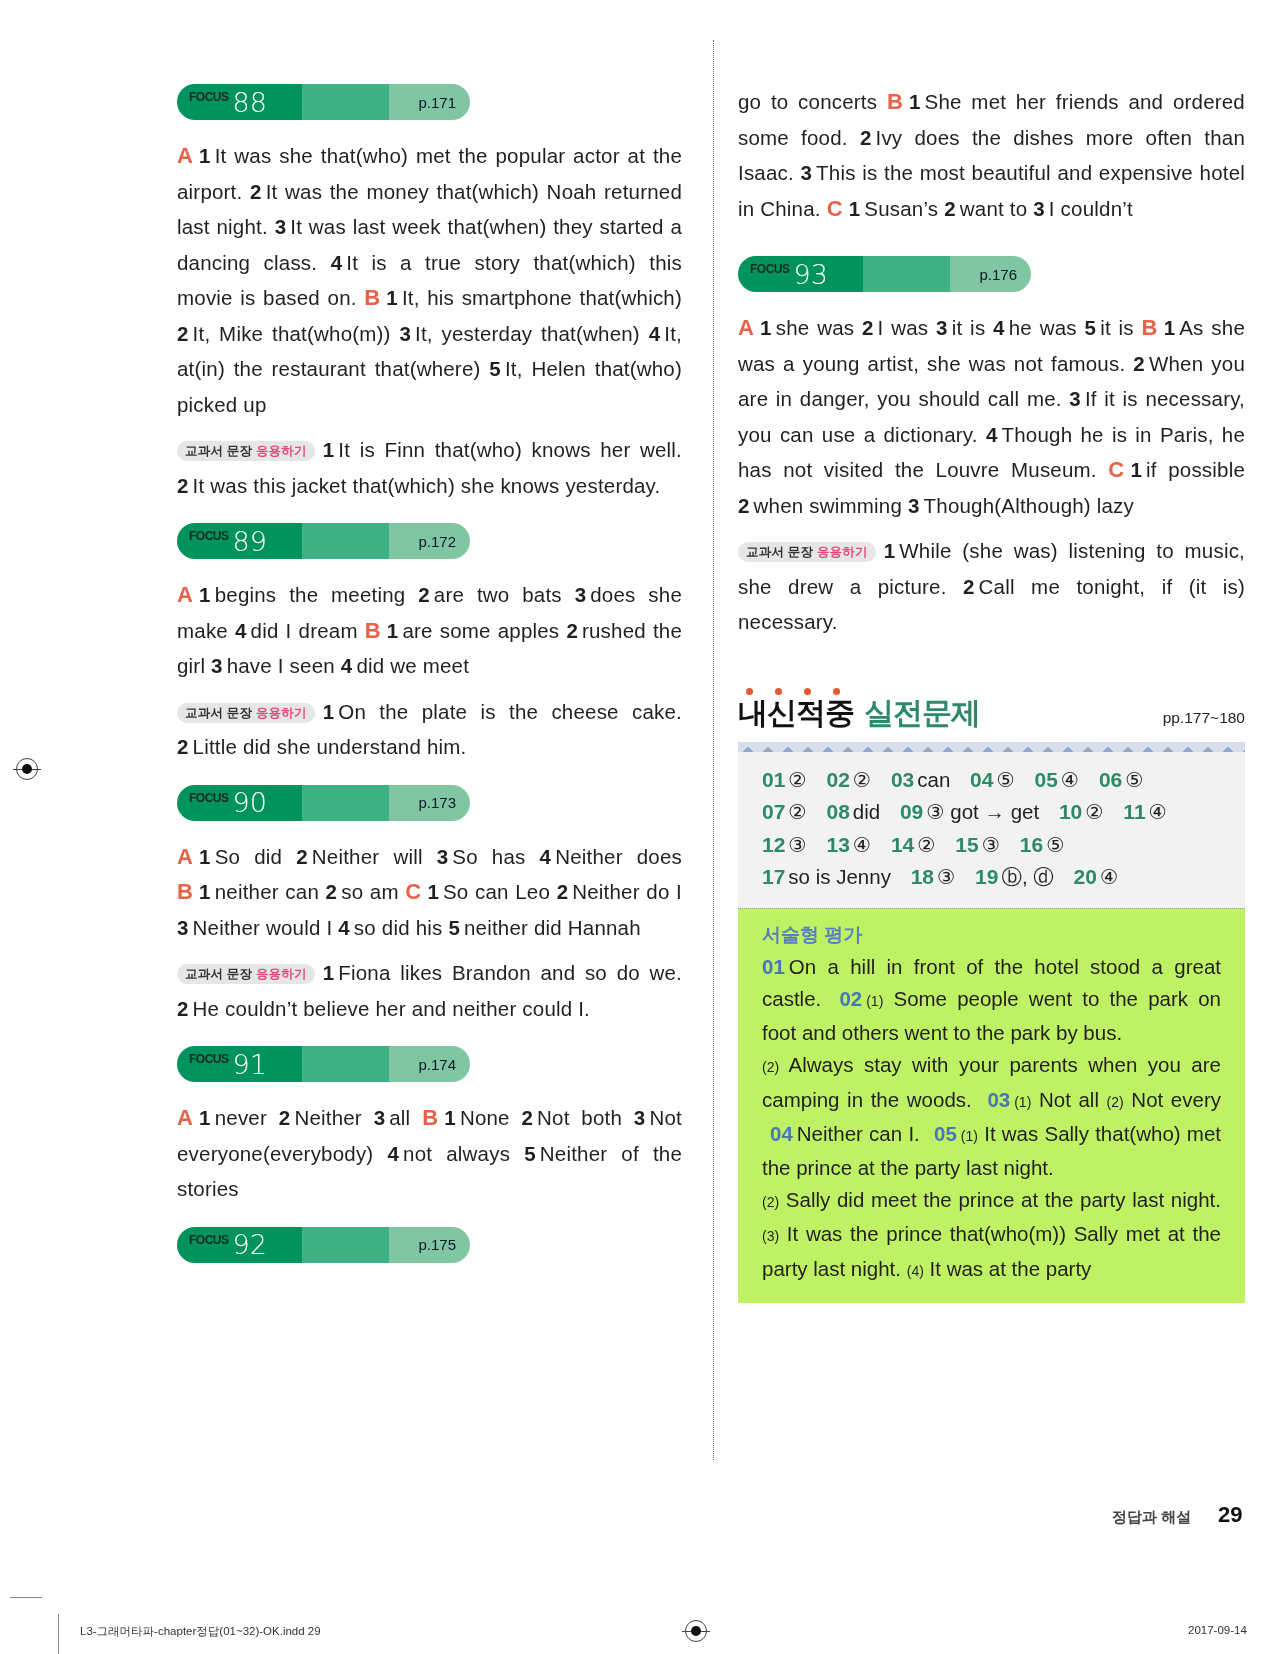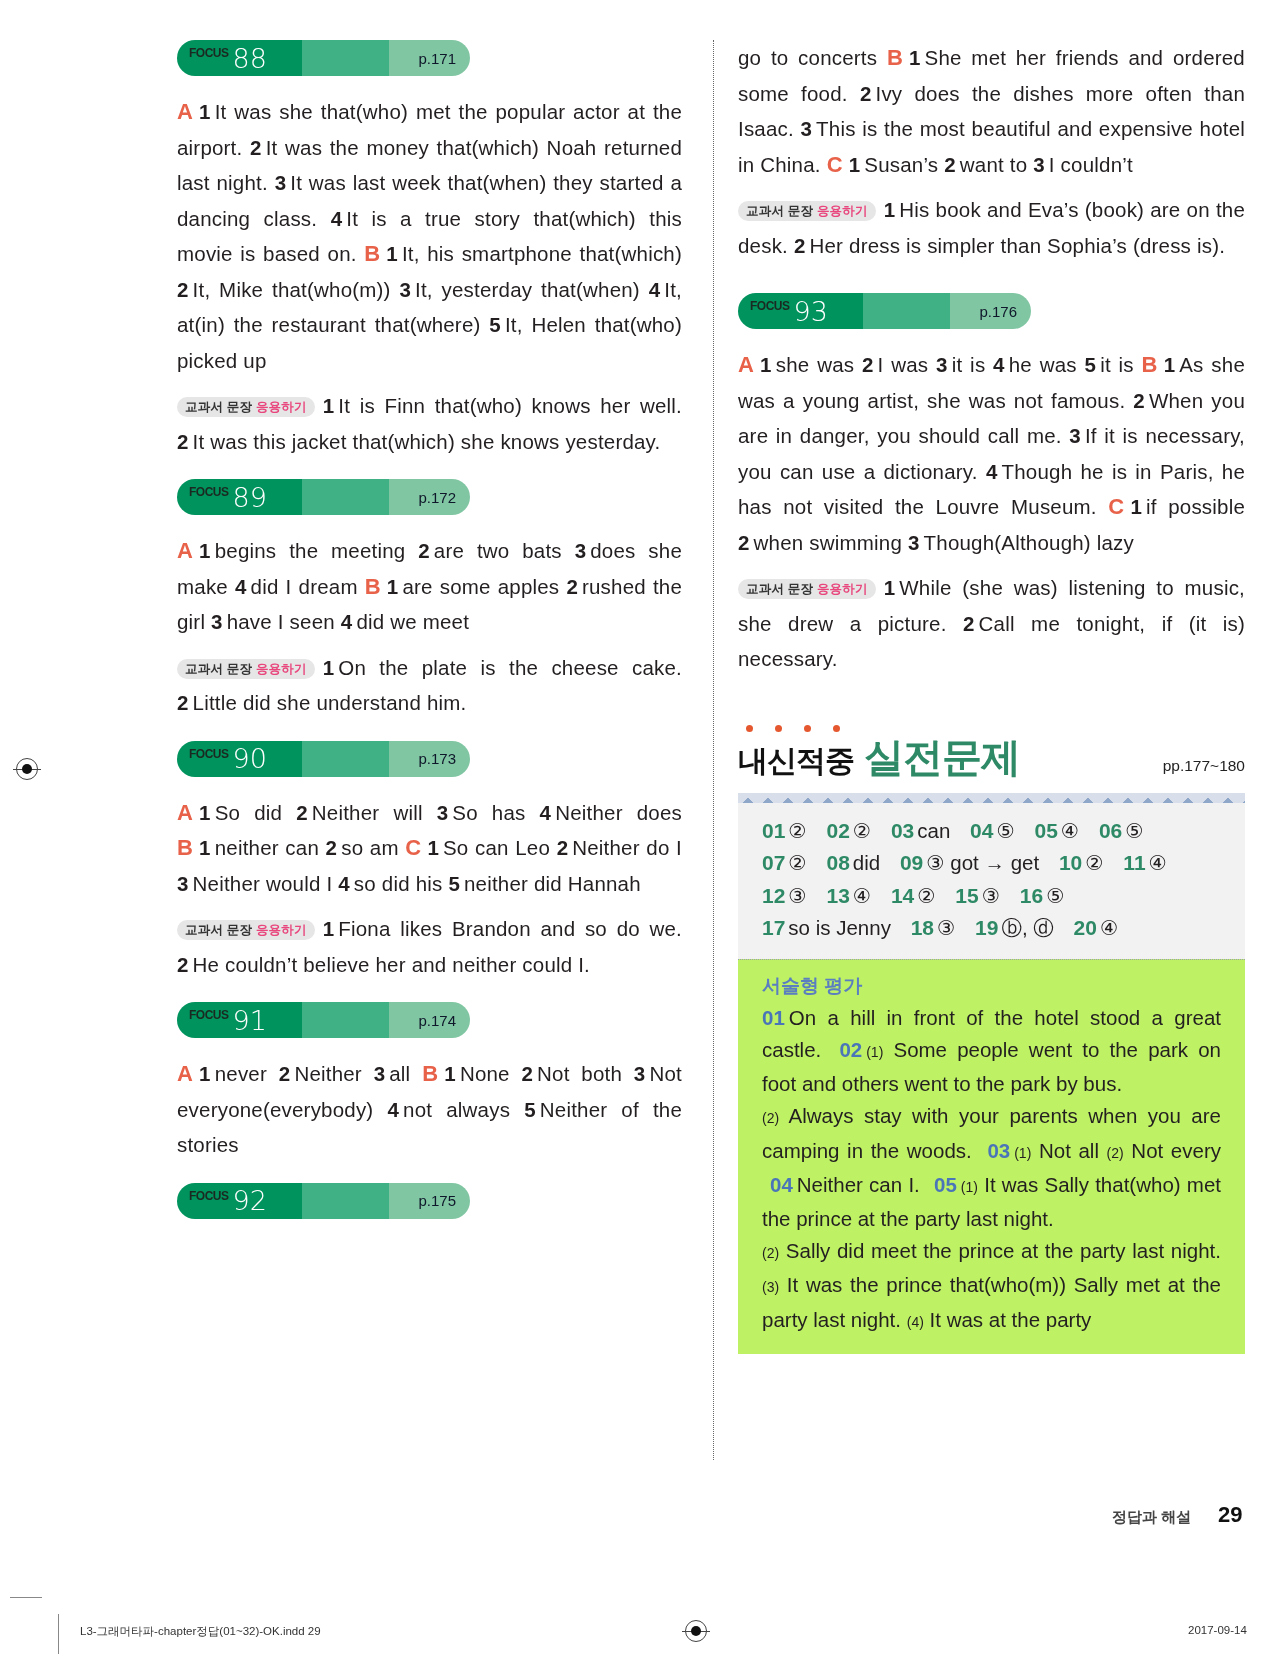--- a/index.html
+++ b/index.html
@@ -1,18 +1,18 @@
 <!DOCTYPE html>
 <html><head>
 <meta charset="utf-8">
 <style>
   html, body { margin:0; padding:0; background:#fff; }
   body { width:1270px; height:1654px; position:relative; overflow:hidden;
          font-family:"Liberation Sans", "DejaVu Sans", sans-serif; color:#231f20; }
-  .col { position:absolute; }
+  .col { position:absolute;margin-top:44px; }
   #left-col { left:177px; top:40px; width:505px; }
   #right-col { left:738px; top:40px; width:507px; }
   .divider { position:absolute; left:713px; top:40px; height:1420px; border-left:1.5px dotted #666; }
 
   .focus-bar { display:flex; height:36px; width:293px; border-radius:18px; overflow:hidden; margin:0 0 18px 0; }
   .focus-bar .seg1 { background:#00935e; width:125px; display:flex; align-items:center; padding-left:12px; box-sizing:border-box; }
   .focus-bar .seg2 { background:#3fb184; width:87px; }
   .focus-bar .seg3 { background:#80c6a3; flex:1; display:flex; align-items:center; justify-content:flex-end; padding-right:14px; box-sizing:border-box; font-size:15px; color:#0f172a; }
   .focus-word { font-size:12px; font-weight:bold; color:#1a2a22; letter-spacing:-0.5px; margin-right:4px; position:relative; top:-5px; }
   .focus-num { font-size:27px; color:#fff; font-family:"DejaVu Sans", sans-serif; font-weight:300; }
@@ -20,21 +20,21 @@
   .para { font-size:20.5px; line-height:35.5px; text-align:justify; margin:0 0 10px 0; letter-spacing:0.2px; }
   .sec { color:#e8624a; font-weight:bold; font-size:22px; margin-right:6px; }
   .num { font-weight:bold; margin-right:4px; }
   .tag { display:inline-block; background:#e6e6e6; border-radius:10px; padding:0 8px; font-size:12.5px; line-height:20px; font-weight:bold; vertical-align:2px; margin-right:8px; color:#333; }
   .tag .pink { color:#e8467c; }
 
   .exam-dots { display:flex; gap:22px; margin-left:8px; margin-bottom:-2px; }
   .exam-dots span { width:7px; height:7px; border-radius:50%; background:#e5582f; display:inline-block; }
   .exam-title { display:flex; align-items:baseline; justify-content:space-between; }
   .exam-title .t1 { font-size:30px; font-weight:bold; color:#111; letter-spacing:-1px; }
-  .exam-title .t2 { font-size:40px; font-weight:bold; color:#2e8a66; letter-spacing:-1px; margin-left:10px; }
+  .exam-title .t2 { font-size:30px; font-weight:bold; color:#2e8a66; letter-spacing:-1px; margin-left:10px; }
   .exam-title .pp { font-size:15.5px; color:#222; }
   .tri-strip { height:10px; margin-top:8px; background:#8fa7c9;
     background-image: linear-gradient(135deg, #d8dfea 50%, transparent 50%), linear-gradient(225deg, #d8dfea 50%, transparent 50%);
     background-size:20px 10px; background-position:0 0; }
   .mc-box { background:#f2f2f2; padding:12px 24px 14px 24px; font-size:20.5px; line-height:32.5px; }
   .mc-box .q { color:#2e8a66; font-weight:bold; font-size:21px; margin-right:3px; }
   .mc-box .item { margin-right:14px; white-space:nowrap; }
   .essay-box { background:#bef264; border-top:1.5px dotted #9aa0aa; padding:10px 24px 16px 24px; font-size:20.5px; line-height:32.2px; text-align:justify; }
   .essay-title { color:#5a7ec0; font-weight:bold; font-size:19px; margin-bottom:0px; }
   .essay-box .q { color:#4a75b8; font-weight:bold; margin-right:4px; }
@@ -109,21 +109,20 @@
           <span class="focus-num">92</span>
         </div>
         <div class="seg2"></div>
         <div class="seg3">p.175</div>
       </div>
     </div>
   </div>
 <div class="col" id="right-col">
     <div>
       <p class="para"><span>go to concerts</span>  <span class="sec">B</span><span class="num">1</span><span>She met her friends and ordered some food.</span>  <span class="num">2</span><span>Ivy does the dishes more often than Isaac.</span>  <span class="num">3</span><span>This is the most beautiful and expensive hotel in China.</span>  <span class="sec">C</span><span class="num">1</span><span>Susan’s</span>  <span class="num">2</span><span>want to</span>  <span class="num">3</span><span>I couldn’t</span>  </p>
-      <p class="para"><span class="tag"><span>교과서 문장</span> <span class="pink">응용하기</span></span><span class="num">1</span><span>His book and Eva’s (book) are on the desk.</span>  <span class="num">2</span><span>Her dress is simpler than Sophia’s (dress is).</span>  </p>
     </div>
     <div style="margin-top: 30px;">
       <div class="focus-bar">
         <div class="seg1">
           <span class="focus-word">FOCUS</span>
           <span class="focus-num">93</span>
         </div>
         <div class="seg2"></div>
         <div class="seg3">p.176</div>
       </div>

